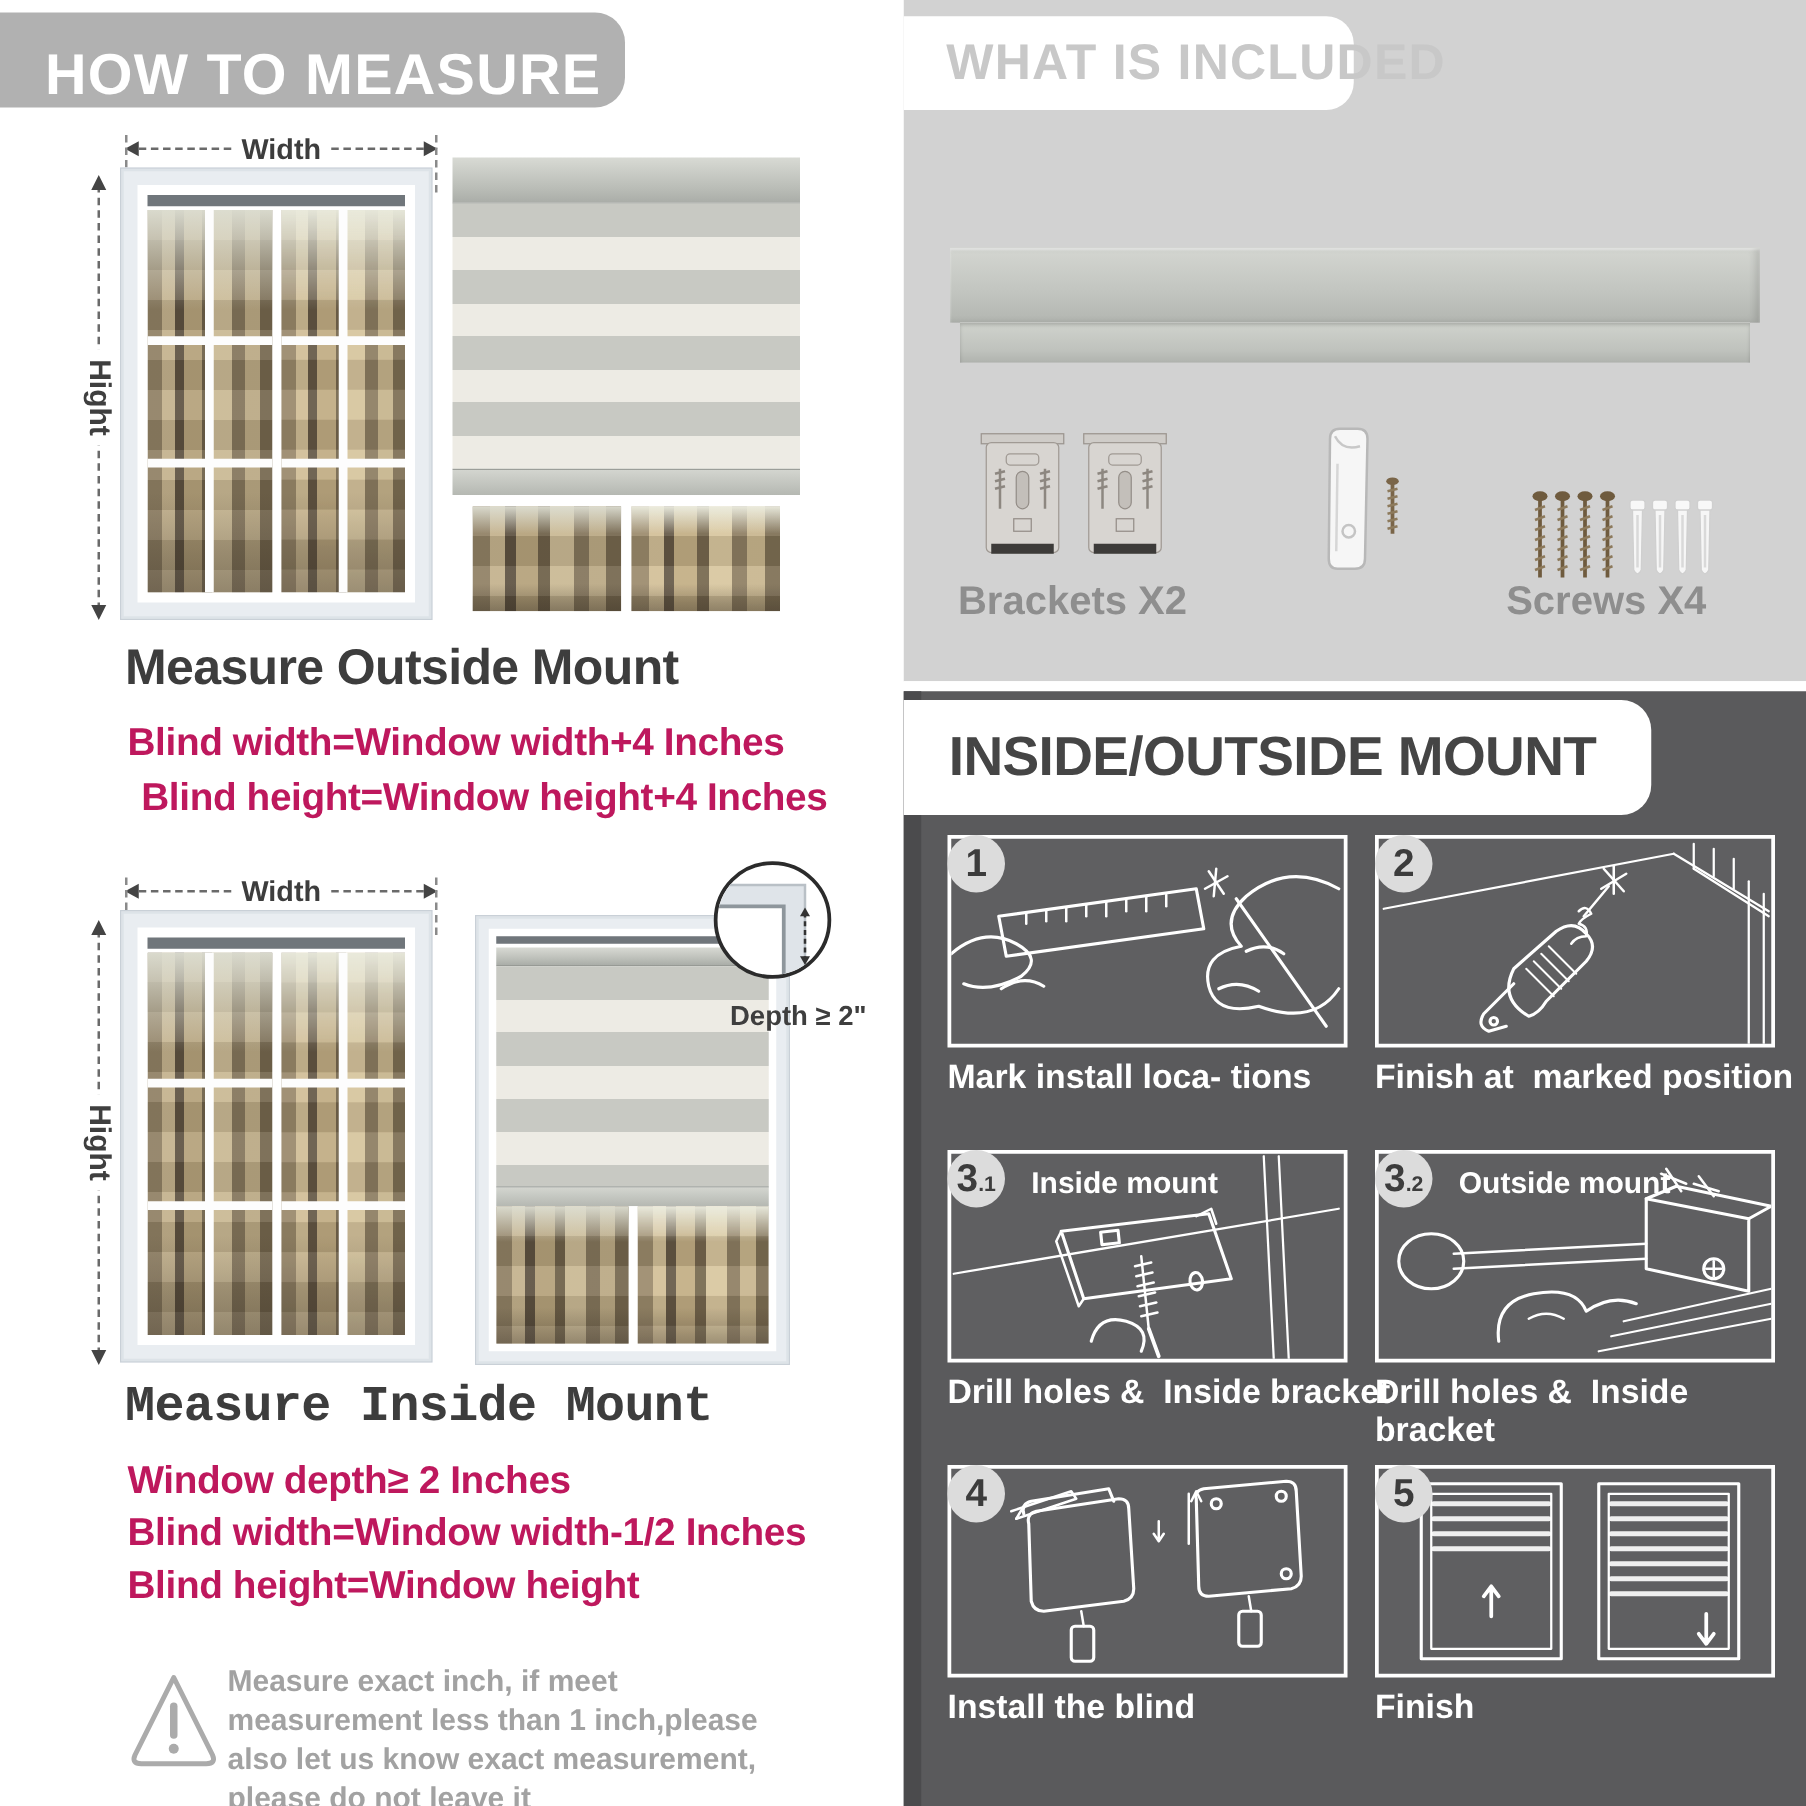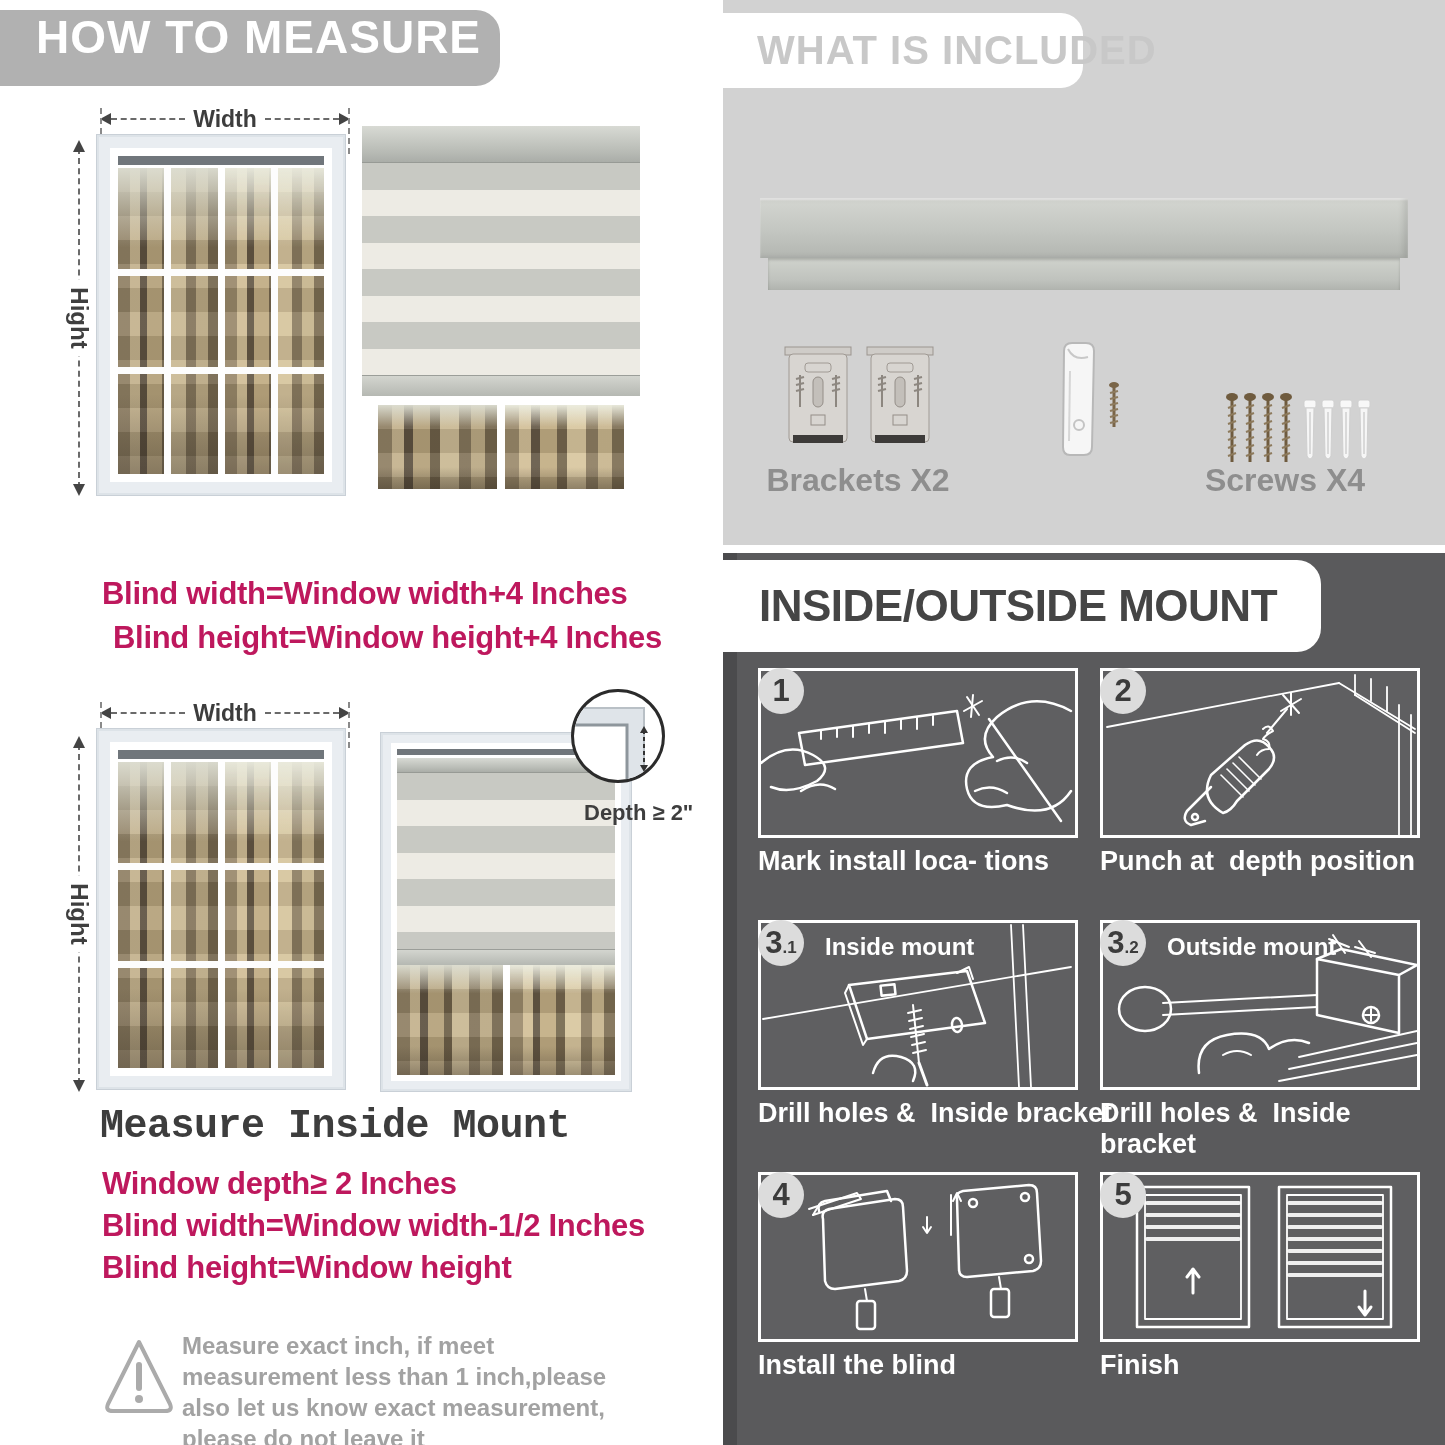--- a/index.html
+++ b/index.html
@@ -2,21 +2,21 @@
 <html><head>
 <meta charset="utf-8">
 <style>
   html,body{margin:0;padding:0;background:#fff;}
   .page{position:relative;width:1445px;height:1445px;background:#fff;overflow:hidden;
         font-family:"Liberation Sans",sans-serif;font-weight:bold;}
   .abs{position:absolute;}
 
   
   .banner-left{left:0;top:10px;width:500px;height:76px;background:#b1b1b1;
-    border-radius:0 24px 24px 0;display:flex;align-items:flex-start;}
+    border-radius:0 24px 24px 0;display:flex;align-items:flex-end;}
   .banner-left span{color:#fff;font-size:46px;letter-spacing:1px;padding-left:36px;white-space:nowrap;}
 
   
   .warrow{height:54px;width:250px;}
   .warrow .row{display:flex;align-items:center;height:26px;}
   .warrow .seg{flex:1;border-top:2px dashed #6a6a6a;}
   .warrow .lbl{font-size:23px;color:#3d3d3d;padding:0 8px;white-space:nowrap;}
   .ah{width:0;height:0;border-top:6px solid transparent;border-bottom:6px solid transparent;}
   .ah.l{border-right:11px solid #444;}
   .ah.r{border-left:11px solid #444;}
@@ -154,20 +154,21 @@
     <div class="underwin" style="height:84px;width:246px;margin:0 auto;">
       <div class="pane">
           <div class="glass"></div>
         </div>
       <div class="pane">
           <div class="glass" style="filter:brightness(1.07);"></div>
         </div>
     </div>
   </div>
 
+  <div class="abs sec-title" style="left:100px;top:512px;">Measure Outside Mount</div>
   <div class="abs sec-line" style="left:102px;top:576px;">Blind width=Window width+4 Inches</div>
   <div class="abs sec-line" style="left:102px;top:620px;margin-left:11px;">Blind height=Window height+4 Inches</div>
 
   <div class="abs warrow" style="left:100px;top:700px;">
     <div class="tick t1"></div>
       <div class="tick t2"></div>
     <div class="row">
       <div class="ah l"></div>
       <div class="seg"></div>
       <div class="lbl">Width</div>
@@ -472,21 +473,21 @@
           <line x1="136" y1="86" x2="158" y2="108"></line>
       </g>
       <path d="M108,116 L84,140 Q78,150 88,154 L102,150"></path>
       <circle cx="92" cy="146" r="3"></circle>
     </svg>
     <div class="step-badge">
         <span>2</span>
         <span class="sub"></span>
       </div>
   </div>
-  <div class="abs step-caption" style="left:1100px;top:846px;">Punch at  depth position</div>
+  <div class="abs step-caption" style="left:1100px;top:846px;">Finish at  marked position</div>
 
   <div class="abs step-panel" style="left:758px;top:920px;">
     <svg class="step-art" width="314" height="164" viewBox="0 0 314 164" fill="none" stroke="#fff" stroke-width="2.5" stroke-linecap="round" stroke-linejoin="round">
       <path d="M2,96 L310,44" stroke-width="1.8"></path>
       <path d="M250,2 L258,164" stroke-width="1.8"></path>
       <path d="M262,2 L270,164" stroke-width="1.8"></path>
       <path d="M88,62 L206,48 L224,100 L106,116 Z"></path>
       <path d="M88,62 L84,70 L102,122 L106,116" stroke-width="2"></path>
       <rect x="120" y="62" width="14" height="10" transform="rotate(-6 127 67)"></rect>
       <path d="M196,50 L208,44 L212,56" stroke-width="2"></path>

